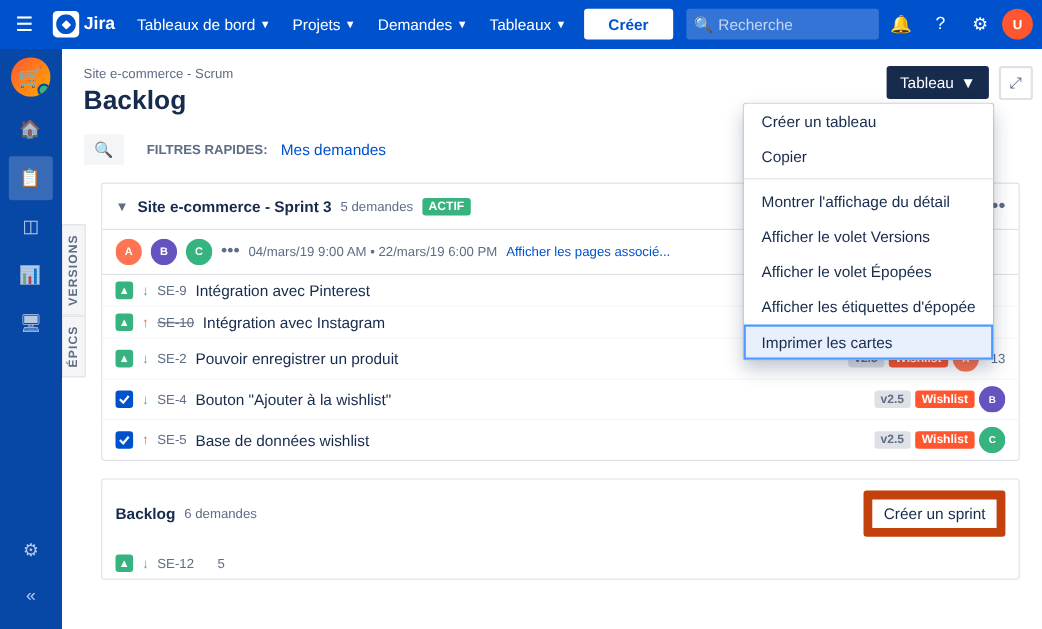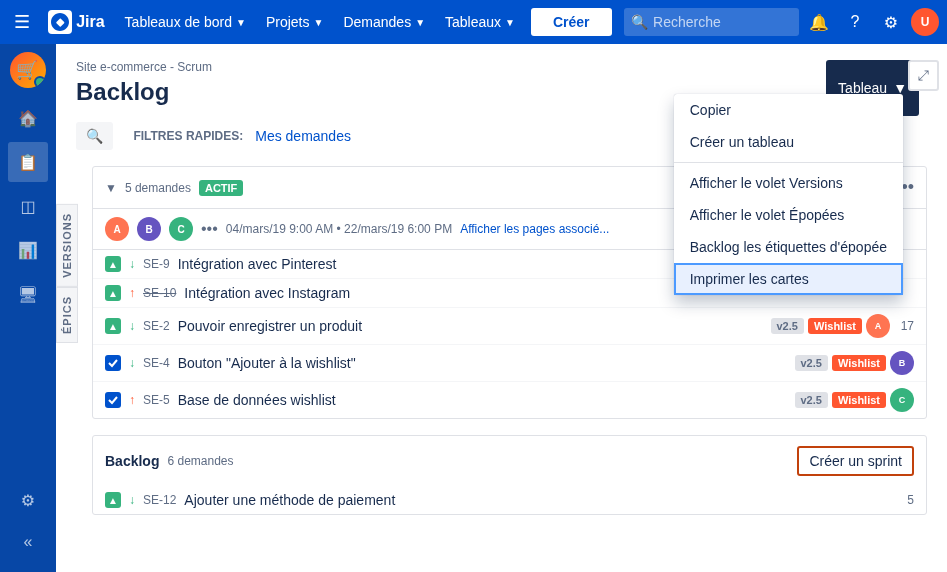--- a/index.html
+++ b/index.html
@@ -77,22 +77,22 @@
     .page-title { font-size: 24px; font-weight: 600; color: #172b4d; margin-bottom: 16px; }
 
     
     .toolbar { display: flex; align-items: center; gap: 12px; margin-bottom: 16px; }
     .filter-search { display: flex; align-items: center; background: #f4f5f7; border: 2px solid transparent; border-radius: 3px; padding: 4px 8px; cursor: pointer; }
     .filter-label { font-size: 12px; font-weight: 700; color: #5e6c84; margin-left: 8px; }
     .quick-filter { font-size: 14px; color: #0052cc; cursor: pointer; }
 
     
     .tableau-btn {
-      position: absolute; top: 16px; right: 28px;
-      background: #172b4d; color: white; border: none; border-radius: 3px; padding: 20px 12px; font-size: 14px; font-weight: 500; cursor: pointer; display: flex; align-items: center; gap: 6px;
+      position: absolute; top: 16px; right: 48px;
+      background: #172b4d; color: white; border: none; border-radius: 3px; padding: 7px 12px; font-size: 14px; font-weight: 500; cursor: pointer; display: flex; align-items: center; gap: 6px;
     }
     .expand-btn {
       position: absolute; top: 16px; right: 8px;
       background: white; border: 2px solid #dfe1e6; border-radius: 3px; padding: 5px 8px; cursor: pointer; font-size: 14px; color: #5e6c84;
     }
 
     
     .dropdown-menu {
       position: absolute; top: 50px; right: 44px; background: white; border-radius: 3px; box-shadow: 0 8px 16px rgba(9,30,66,0.25), 0 0 1px rgba(9,30,66,0.31); min-width: 220px; z-index: 200;
     }
@@ -137,21 +137,21 @@
     .issue-avatar-inner { width: 100%; height: 100%; display: flex; align-items: center; justify-content: center; font-size: 9px; font-weight: bold; color: white; }
     .issue-count { font-size: 12px; color: #5e6c84; min-width: 20px; text-align: right; }
     .checkbox-icon { width: 16px; height: 16px; background: #0052cc; border-radius: 3px; display: flex; align-items: center; justify-content: center; flex-shrink: 0; }
     .checkbox-icon svg { width: 10px; height: 10px; }
 
     
     .backlog-section { border: 1px solid #dfe1e6; border-radius: 3px; margin-left: 16px; background: white; }
     .backlog-header { display: flex; align-items: center; padding: 10px 12px; gap: 8px; }
     .backlog-title { font-weight: 600; font-size: 14px; }
     .backlog-count { font-size: 12px; color: #5e6c84; }
-    .create-sprint-btn { margin-left: auto; background: white; border: 2px solid #c2410c; border-radius: 3px; padding: 5px 10px; font-size: 14px; cursor: pointer; color: #172b4d; font-weight: 500; }
+    .create-sprint-btn { margin-left: auto; background: white; border: 8px solid #c2410c; border-radius: 3px; padding: 5px 10px; font-size: 14px; cursor: pointer; color: #172b4d; font-weight: 500; }
   </style>
 </head>
 <body>
 
 <nav class="top-nav">
   <span class="hamburger">☰</span>
   <div class="logo">
     <div class="logo-icon">
       <svg viewBox="0 0 24 24" fill="#0052cc">
           <path d="M12 0C5.4 0 0 5.4 0 12s5.4 12 12 12 12-5.4 12-12S18.6 0 12 0zm5.5 13.5l-4.4 4.4c-.4.4-1 .4-1.4 0l-4.4-4.4c-.4-.4-.4-1 0-1.4l4.4-4.4c.4-.4 1-.4 1.4 0l4.4 4.4c.4.4.4 1 0 1.4z"></path>
@@ -226,37 +226,39 @@
   </div>
 
   <button class="tableau-btn">
     <span>Tableau</span>
     <span>▼</span>
   </button>
 
   <button class="expand-btn">⤢</button>
 
   <div class="dropdown-menu">
+    <div class="dropdown-item">Créer un tableau</div>
     <div class="dropdown-item">Copier</div>
-    <div class="dropdown-item">Créer un tableau</div>
     <div class="dropdown-divider"></div>
+    <div class="dropdown-item">Montrer l'affichage du détail</div>
     <div class="dropdown-item">Afficher le volet Versions</div>
     <div class="dropdown-item">Afficher le volet Épopées</div>
-    <div class="dropdown-item">Backlog les étiquettes d'épopée</div>
+    <div class="dropdown-item">Afficher les étiquettes d'épopée</div>
     <div class="dropdown-item active" style="border: 2px solid #4c9aff; padding: 6px 14px;">Imprimer les cartes</div>
   </div>
 
   <div class="side-labels">
     <div class="side-label">VERSIONS</div>
     <div class="side-label">ÉPICS</div>
   </div>
 
   <div class="sprint-section">
     <div class="sprint-header">
       <span class="sprint-toggle">▼</span>
+      <span class="sprint-name">Site e-commerce - Sprint 3</span>
       <span class="sprint-count">5 demandes</span>
       <span class="badge-actif">ACTIF</span>
       <span class="sprint-more">•••</span>
     </div>
 
     <div class="sprint-meta">
       <div class="avatar-sm">
         <div class="avatar-sm-inner" style="background:#ff7452;">A</div>
       </div>
       <div class="avatar-sm">
@@ -288,21 +290,21 @@
       <div class="issue-type type-story">▲</div>
       <span class="priority-icon priority-down">↓</span>
       <span class="issue-id">SE-2</span>
       <span class="issue-title">Pouvoir enregistrer un produit</span>
       <div class="issue-tags">
         <span class="tag tag-version">v2.5</span>
         <span class="tag tag-wishlist">Wishlist</span>
         <div class="issue-avatar">
           <div class="issue-avatar-inner" style="background:#ff7452;">A</div>
         </div>
-        <span class="issue-count">17</span>
+        <span class="issue-count">13</span>
       </div>
     </div>
 
     <div class="issue-row">
       <div class="checkbox-icon">
         <svg viewBox="0 0 10 10" fill="white">
             <polyline points="1,5 4,8 9,2" stroke="white" stroke-width="2" fill="none"></polyline>
           </svg>
       </div>
       <span class="priority-icon priority-down">↓</span>
@@ -340,18 +342,17 @@
     <div class="backlog-header">
       <span class="backlog-title">Backlog</span>
       <span class="backlog-count">6 demandes</span>
       <button class="create-sprint-btn">Créer un sprint</button>
     </div>
 
     <div class="issue-row">
       <div class="issue-type type-story">▲</div>
       <span class="priority-icon priority-down">↓</span>
       <span class="issue-id">SE-12</span>
-      <span class="issue-title">Ajouter une méthode de paiement</span>
       <span class="issue-count">5</span>
     </div>
   </div>
 
 </main>
 
 </body></html>

